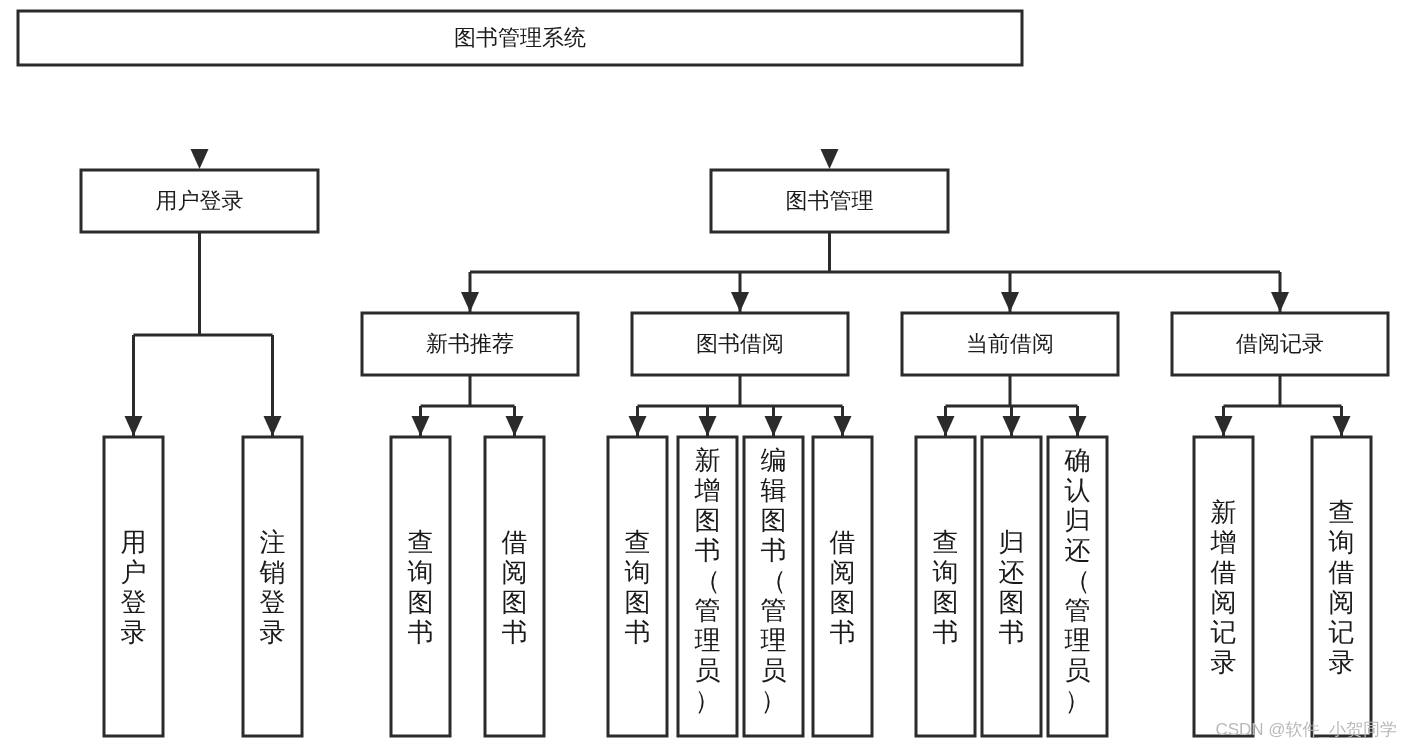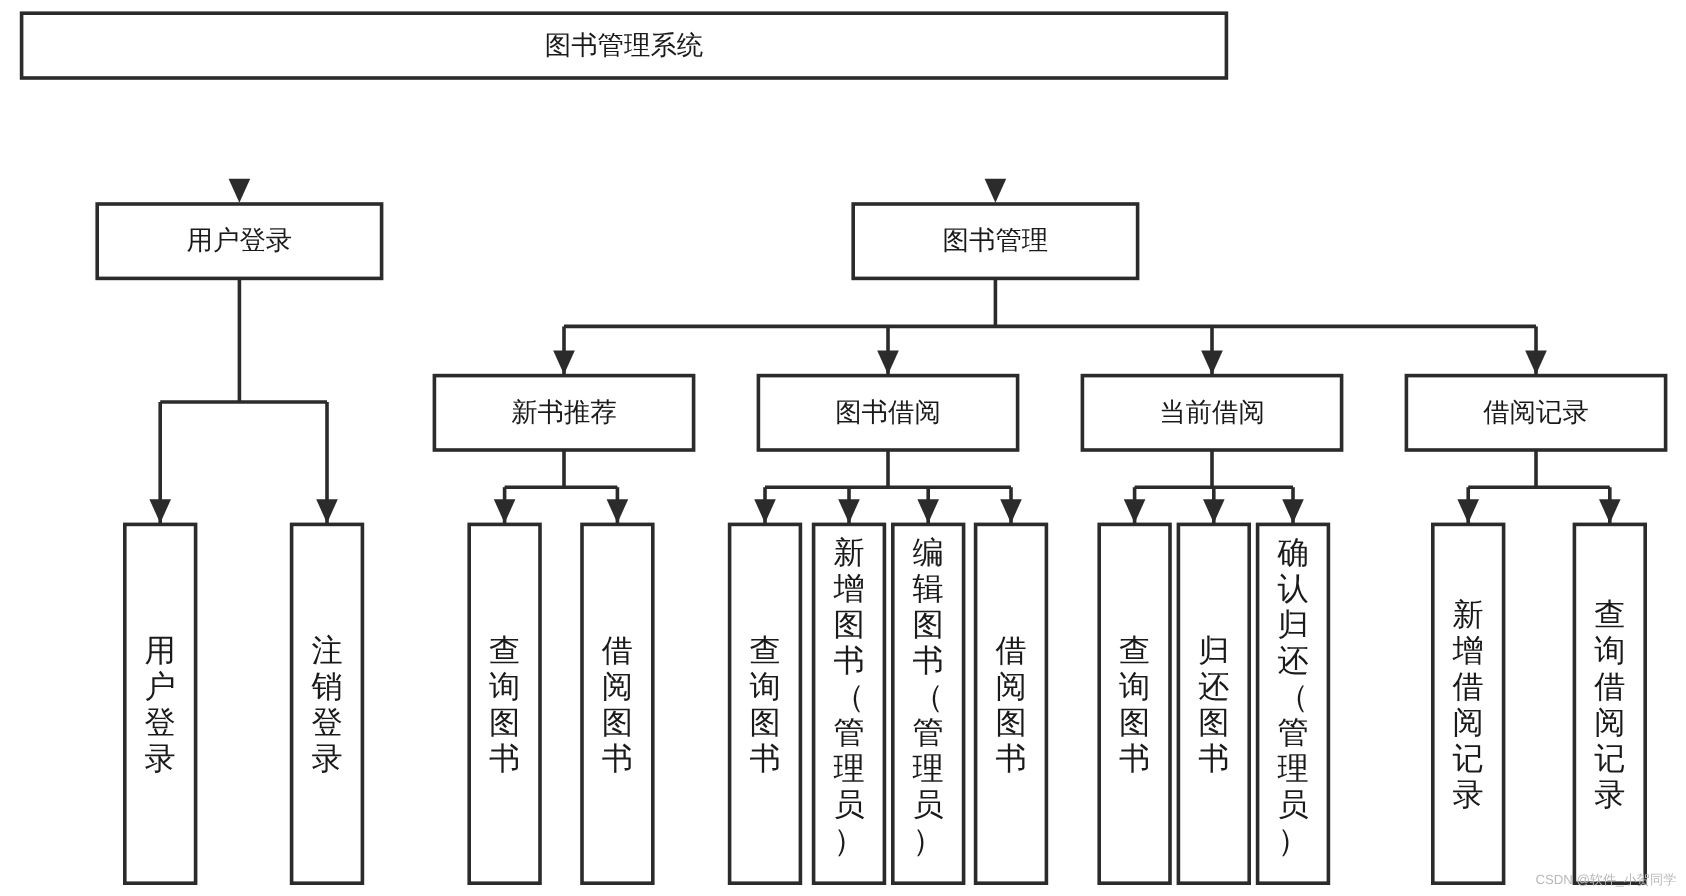--- a/index.html
+++ b/index.html
@@ -38,21 +38,21 @@
   }
   .arrow-head {
     fill: #2b2b2b;
     stroke: none;
   }
   .watermark {
     position: absolute;
     right: 8px;
     bottom: 6px;
     font-family: "Liberation Sans", "DejaVu Sans", sans-serif;
-    font-size: 11px;
+    font-size: 17px;
     color: #b9b9b9;
     white-space: nowrap;
     pointer-events: none;
   }
 </style>
 </head>
 <body>
 
 <svg id="diagram" viewBox="0 0 1405 747">
   <g id="edges-layer">

